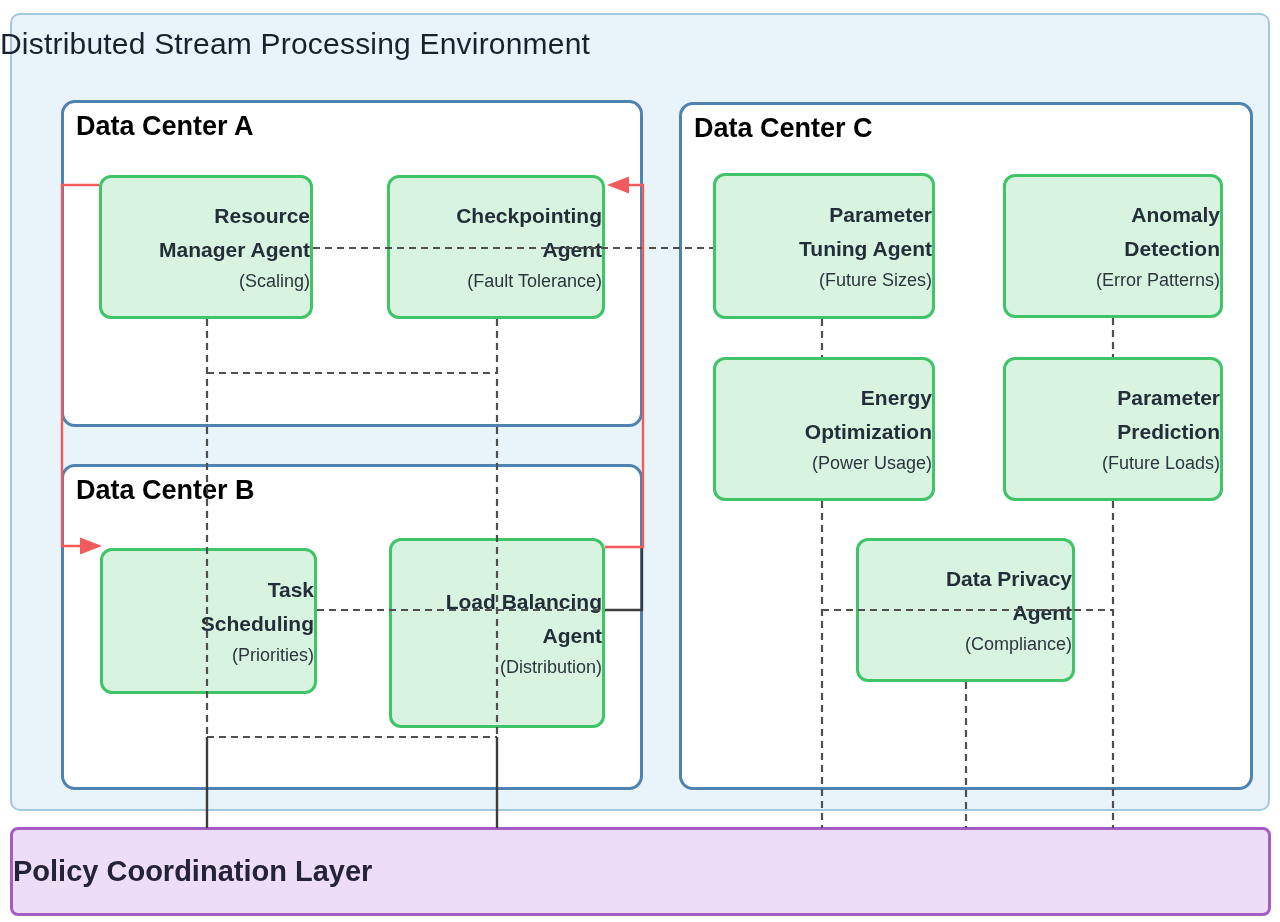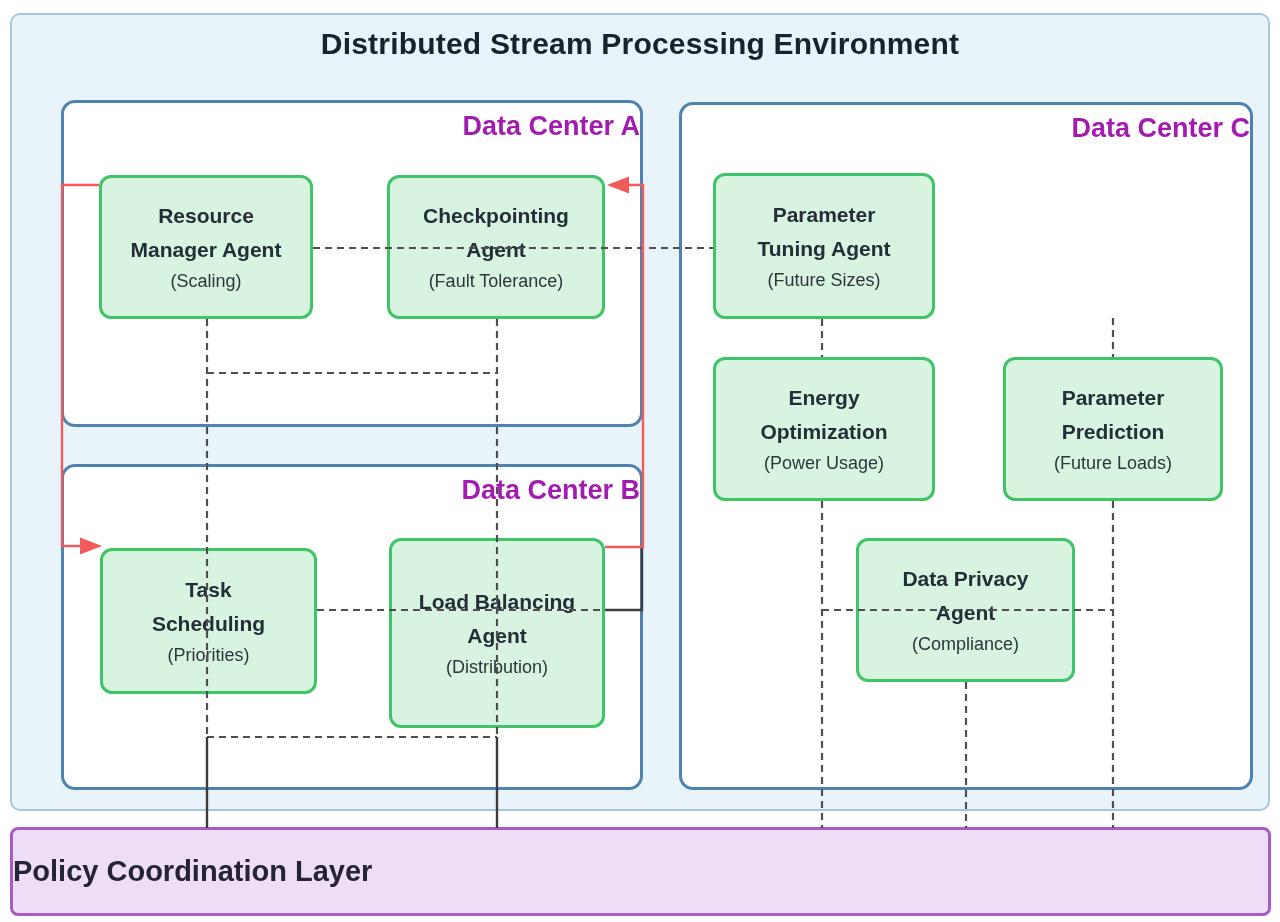--- a/index.html
+++ b/index.html
@@ -7,37 +7,37 @@
     position:relative;width:1280px;height:922px;overflow:hidden;
     background:#ffffff;font-family:"Liberation Sans",sans-serif;
   }
   .abs{position:absolute;}
   
   #env{
     left:10px;top:13px;width:1256px;height:794px;
     background:#e9f3fa;border:2.5px solid #a3c7db;border-radius:10px;
   }
   #env-title{
-    left:0;right:0;top:27px;text-align:center;
-    font-size:30px;font-weight:bold;color:#18222e;letter-spacing:0.2px;
+    left:0;right:0;top:27px;
+    font-size:30px;font-weight:normal;color:#18222e;letter-spacing:0.2px;
   }
   
   .dc{
     position:absolute;background:#ffffff;
     border:3px solid #4e82b0;border-radius:14px;box-sizing:border-box;
   }
   .dc-title{
-    position:absolute;left:4px;right:0;top:8px;text-align:right;
-    font-size:27px;font-weight:bold;color:#a21caf;
+    position:absolute;left:12px;right:0;top:8px;text-align:left;
+    font-size:27px;font-weight:bold;color:#000000;
   }
   
   .agent{
     position:absolute;box-sizing:border-box;
     background:#d8f4e1;border:3px solid #3fc467;border-radius:12px;
-    display:flex;flex-direction:column;justify-content:center;align-items:center;
+    display:flex;flex-direction:column;justify-content:center;align-items:flex-end;
     text-align:center;
   }
   .agent .l1{font-size:21px;font-weight:bold;line-height:34px;color:#242e38;}
   .agent .sub{font-size:18px;line-height:29px;color:#2d353d;}
   
   #policy{
     left:10px;top:827px;width:1255px;height:83px;
     background:#eeddf6;border:3px solid #a55cc5;border-radius:8px;
     display:flex;justify-content:flex-start;align-items:center;box-sizing:content-box;
   }
@@ -85,20 +85,25 @@
     <div class="l1">Load Balancing</div>
     <div class="l1">Agent</div>
     <div class="sub">(Distribution)</div>
   </div>
 
   <div class="agent" style="left:713px;top:173px;width:222px;height:146px;">
     <div class="l1">Parameter</div>
     <div class="l1">Tuning Agent</div>
     <div class="sub">(Future Sizes)</div>
   </div>
+  <div class="agent" style="left:1003px;top:174px;width:220px;height:144px;">
+    <div class="l1">Anomaly</div>
+    <div class="l1">Detection</div>
+    <div class="sub">(Error Patterns)</div>
+  </div>
   <div class="agent" style="left:713px;top:357px;width:222px;height:144px;">
     <div class="l1">Energy</div>
     <div class="l1">Optimization</div>
     <div class="sub">(Power Usage)</div>
   </div>
   <div class="agent" style="left:1003px;top:357px;width:220px;height:144px;">
     <div class="l1">Parameter</div>
     <div class="l1">Prediction</div>
     <div class="sub">(Future Loads)</div>
   </div>

